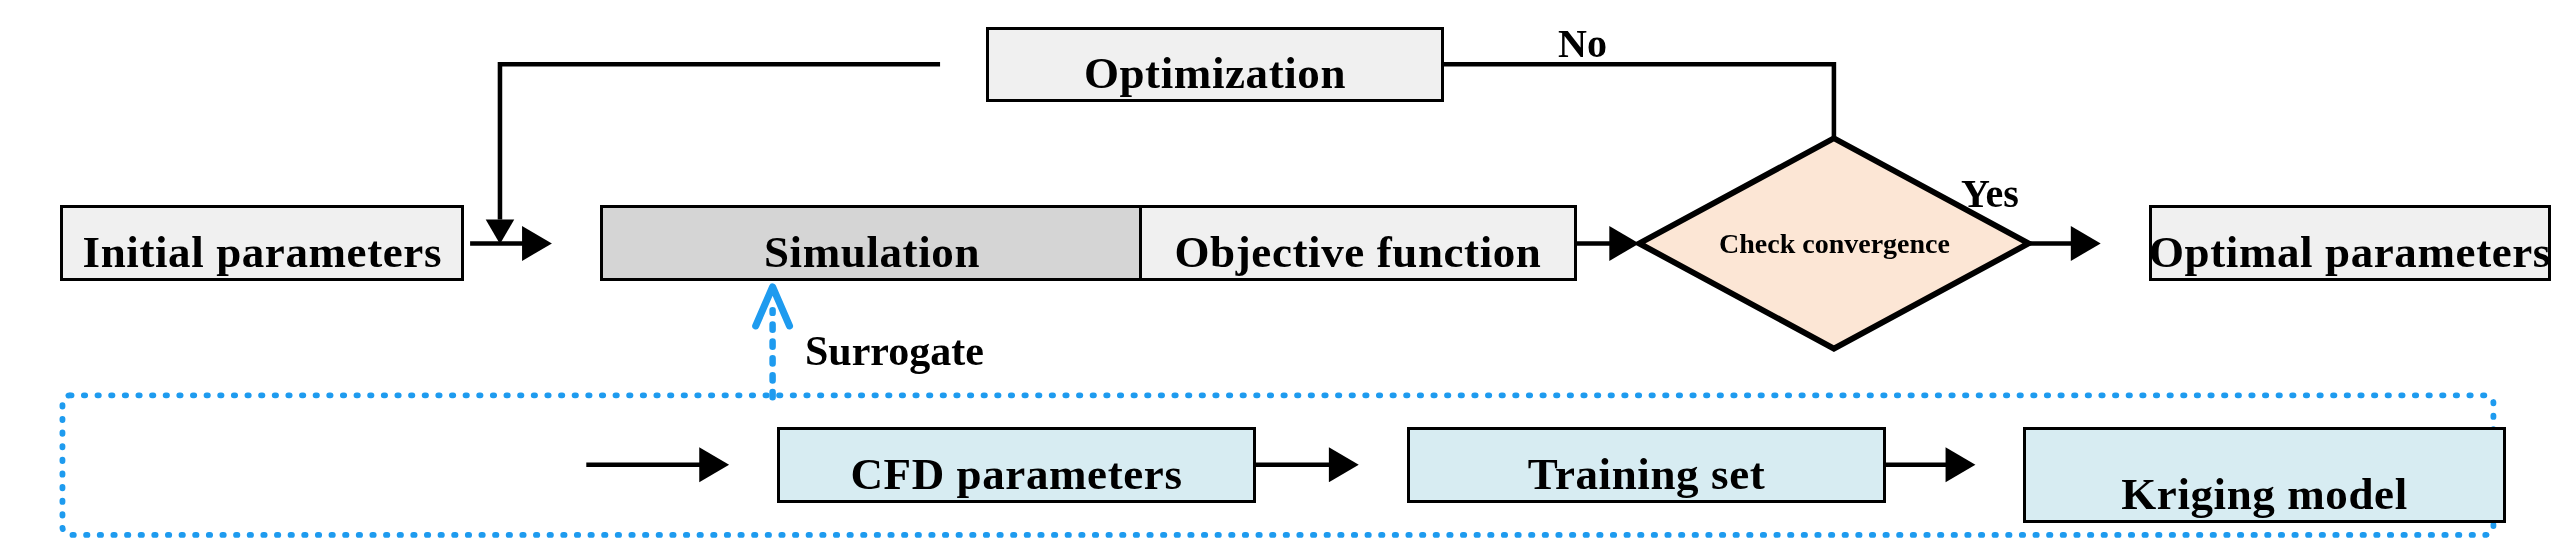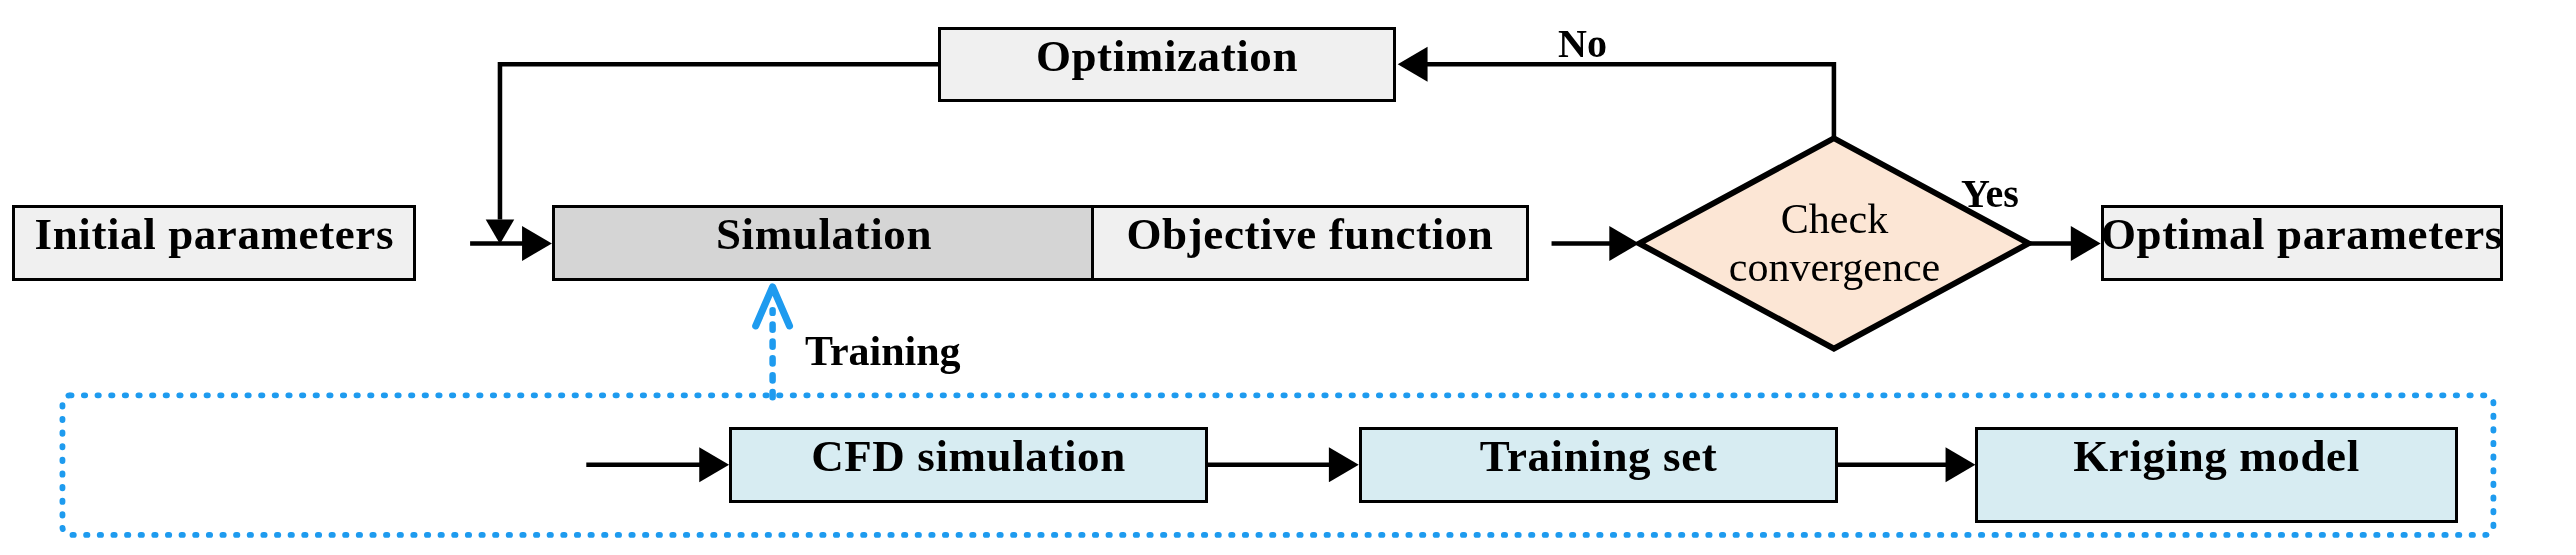--- a/index.html
+++ b/index.html
@@ -27,32 +27,32 @@
   .bluedash{ stroke: var(--accent-blue); stroke-width: 10; fill: none;
              stroke-dasharray: 8 18; stroke-linecap: round; }
   .bluechevron { stroke: var(--accent-blue); stroke-width: 11; fill: none;
              stroke-linecap: round; stroke-linejoin: round; }
   .bluebox { stroke: var(--accent-blue); stroke-width: 9; fill: none;
              stroke-dasharray: 2 19; stroke-linecap: round; }
 
   .box {
     position: absolute;
     border: 3.9px solid var(--line);
-    display: flex; align-items: flex-start; justify-content: center;
+    display: flex; align-items: flex-end; justify-content: center;
     font-weight: bold; font-size: 45px; letter-spacing: 0.6px;
-    white-space: nowrap; text-align: center;
+    white-space: nowrap; text-align: center; margin-left: 48px;
   }
   .fill-light { background: var(--box-fill-light); }
   .fill-dark  { background: var(--box-fill-dark); }
   .fill-blue  { background: var(--box-fill-blue); }
 
   .diamond-label {
     position: absolute; left: 1685px; top: 185px; width: 299px; height: 117px;
     display: flex; align-items: center; justify-content: center;
-    text-align: center; font-weight: normal; font-size: 42px; line-height: 1.12;
+    text-align: center; font-weight: bold; font-size: 28px; line-height: 1.12;
   }
   .edge-label {
     position: absolute; font-weight: bold; font-size: 40px;
     text-align: left; white-space: nowrap;
   }
 </style>
 </head>
 <body>
 
 <div class="canvas">
@@ -129,31 +129,31 @@
   </div>
 
   <div class="box fill-light" style="left:2101px;top:205px;width:402px;height:76px">
     <span>Optimal parameters</span>
   </div>
 
   <div class="diamond-label">Check convergence</div>
 
 
   <div class="box fill-blue" style="left:729px;top:427px;width:479px;height:76px">
-    <span>CFD simulation</span>
+    <span>CFD parameters</span>
   </div>
 
   <div class="box fill-blue" style="left:1359px;top:427px;width:479px;height:76px">
     <span>Training set</span>
   </div>
 
   <div class="box fill-blue" style="left:1975px;top:427px;width:483px;height:96px">
     <span>Kriging model</span>
   </div>
 
   <div class="edge-label" style="left:1558px;top:19.5px;width:156px">No</div>
 
   <div class="edge-label" style="left:1961px;top:170px;width:156px">Yes</div>
 
-  <div class="edge-label" style="left:805px;top:327px;font-size:42px">Training</div>
+  <div class="edge-label" style="left:805px;top:327px;font-size:42px">Surrogate</div>
 
 </div>
 
 
 </body></html>

